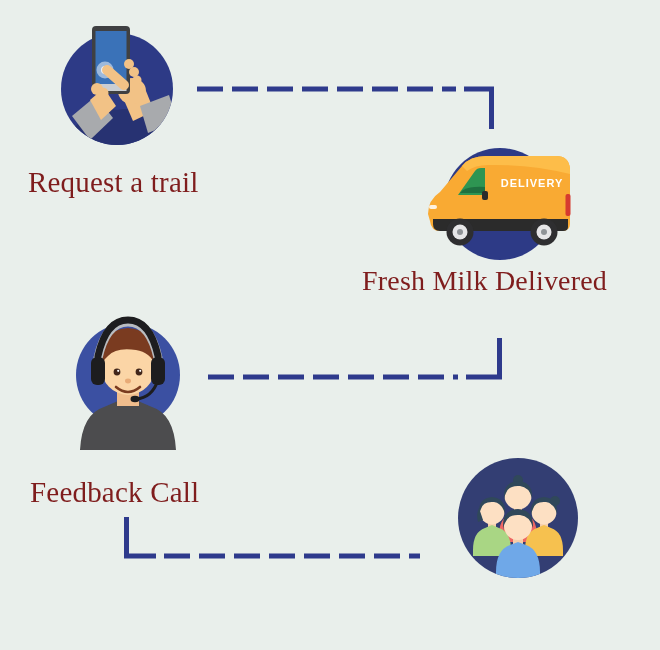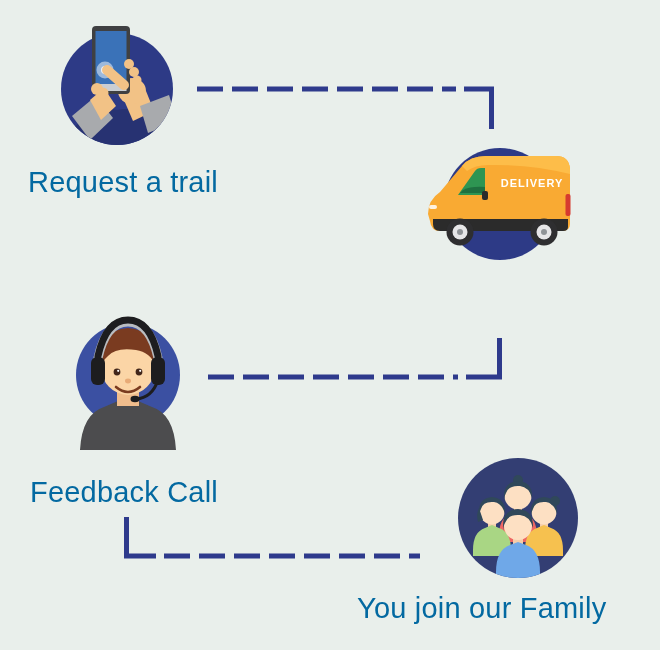--- a/index.html
+++ b/index.html
@@ -6,24 +6,25 @@
   .canvas{
     position:relative;
     width:660px;height:650px;
     background:#e9efeb;
     overflow:hidden;
     font-family:"Liberation Sans",sans-serif;
   }
   .abs{position:absolute;}
   .step-label{
     position:absolute;
-    color:#0369a1;
+    color:#7f1d1d;
     font-size:29px;
     letter-spacing:.2px;
     white-space:nowrap;
+    font-family:Liberation Serif, serif;
   }
   .dash{
     stroke:#2e3a8c;
     stroke-width:5;
     fill:none;
     stroke-dasharray:26 9;
   }
   .solidline{
     stroke:#2e3a8c;
     stroke-width:5;
@@ -91,20 +92,21 @@
       <rect x="145.5" y="52" width="5" height="22" rx="2" fill="#d63b2f"></rect>
       <circle cx="40" cy="90" r="13.5" fill="#2e2e30"></circle>
       <circle cx="40" cy="90" r="7.5" fill="#e6e6e8"></circle>
       <circle cx="40" cy="90" r="3" fill="#8f9397"></circle>
       <circle cx="124" cy="90" r="13.5" fill="#2e2e30"></circle>
       <circle cx="124" cy="90" r="7.5" fill="#e6e6e8"></circle>
       <circle cx="124" cy="90" r="3" fill="#8f9397"></circle>
     </g>
   </svg>
 
+  <div class="step-label" style="left:362px;top:265px;font-size:28px">Fresh Milk Delivered</div>
 
   <svg class="abs" style="left:206px;top:336px" width="300" height="46" viewBox="0 0 300 46">
     <path class="dash" d="M2 41 H252"></path>
     <path class="solidline" d="M260 41 H293.5 V2"></path>
   </svg>
 
   <svg class="abs" style="left:58px;top:310px" width="140" height="140" viewBox="0 0 140 140">
     <circle cx="70" cy="65" r="52" fill="#3b50a2"></circle>
     <path d="M22 140 Q24 104 46 97 L60 91 H80 L94 97 Q116 104 118 140 Z" fill="#4c4c4e"></path>
     <rect x="59" y="78" width="22" height="18" fill="#f0bd8d"></rect>
@@ -160,15 +162,14 @@
       <circle cx="99" cy="45" r="5" fill="#30485a"></circle>
       <path d="M69 94 Q69 76 81 72 L88 69 L95 72 Q107 76 107 94 V100 H69 Z" fill="#f6c14f"></path>
 
       <rect x="57" y="76" width="10" height="12" fill="#f5cda9"></rect>
       <circle cx="62" cy="70" r="14" fill="#fde0c3"></circle>
       <path d="M47 72 Q46 54 62 53 Q78 54 77 72 Q74 60 64 59 Q52 58 49 67 Q47.5 69 47 75 Z" fill="#30485a"></path>
       <path d="M40 116 Q40 94 54 89 L62 86 L70 89 Q84 94 84 116 V122 H40 Z" fill="#6fa8e8"></path>
     </g>
   </svg>
 
-  <div class="step-label" style="left:357px;top:592px">You join our Family</div>
 
 </div>
 
 </body></html>

